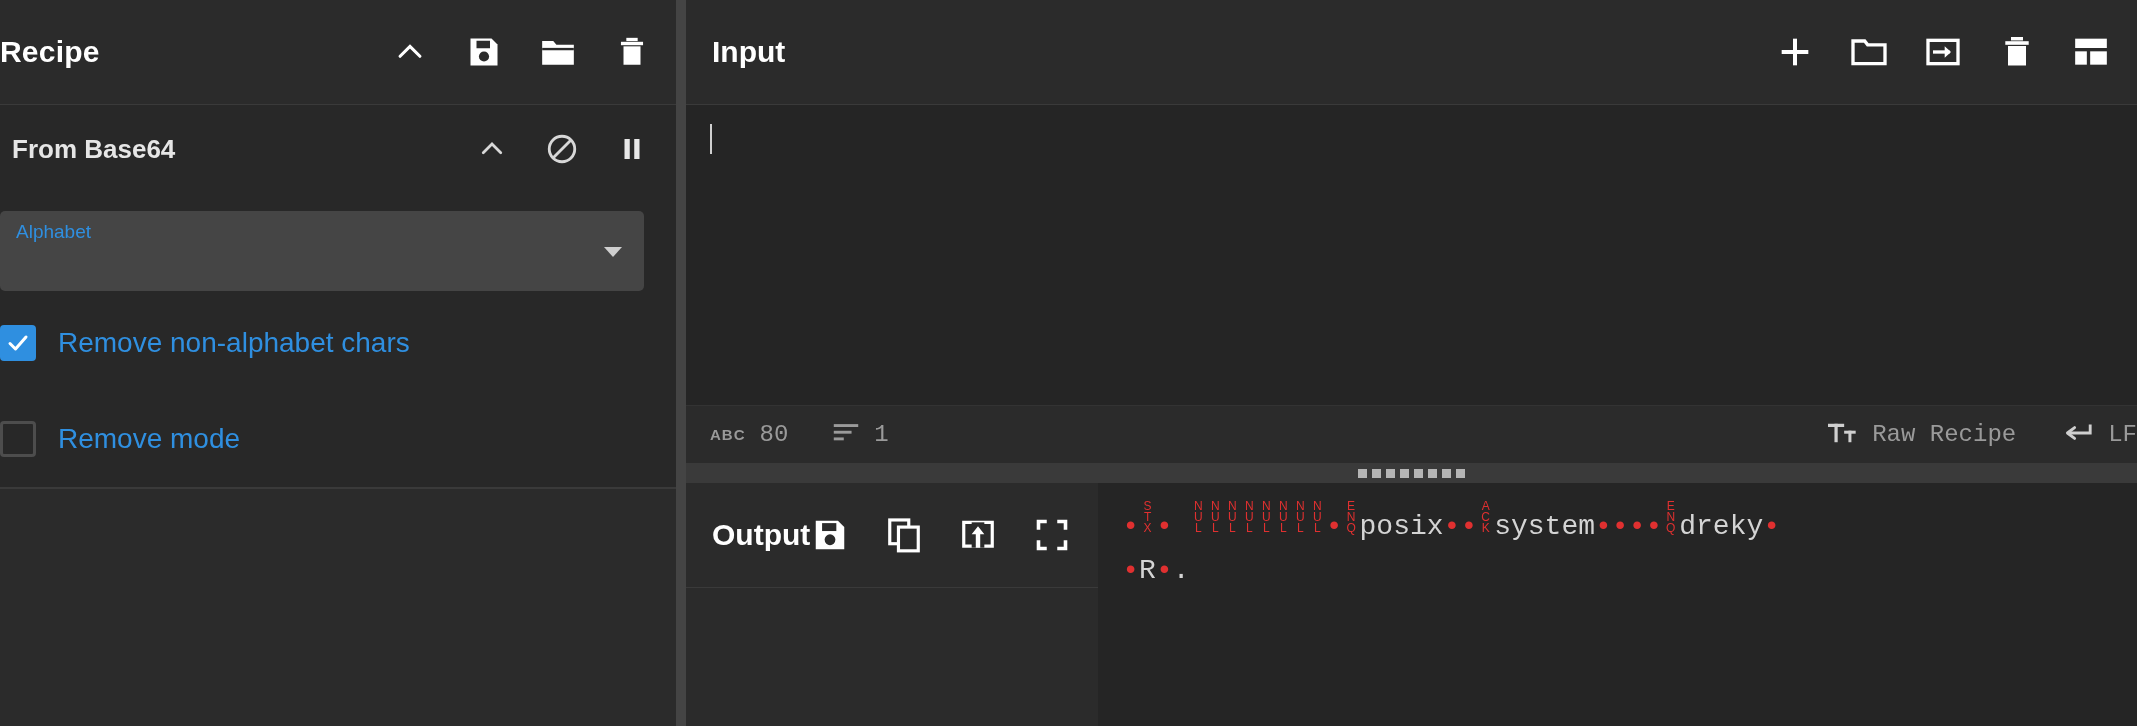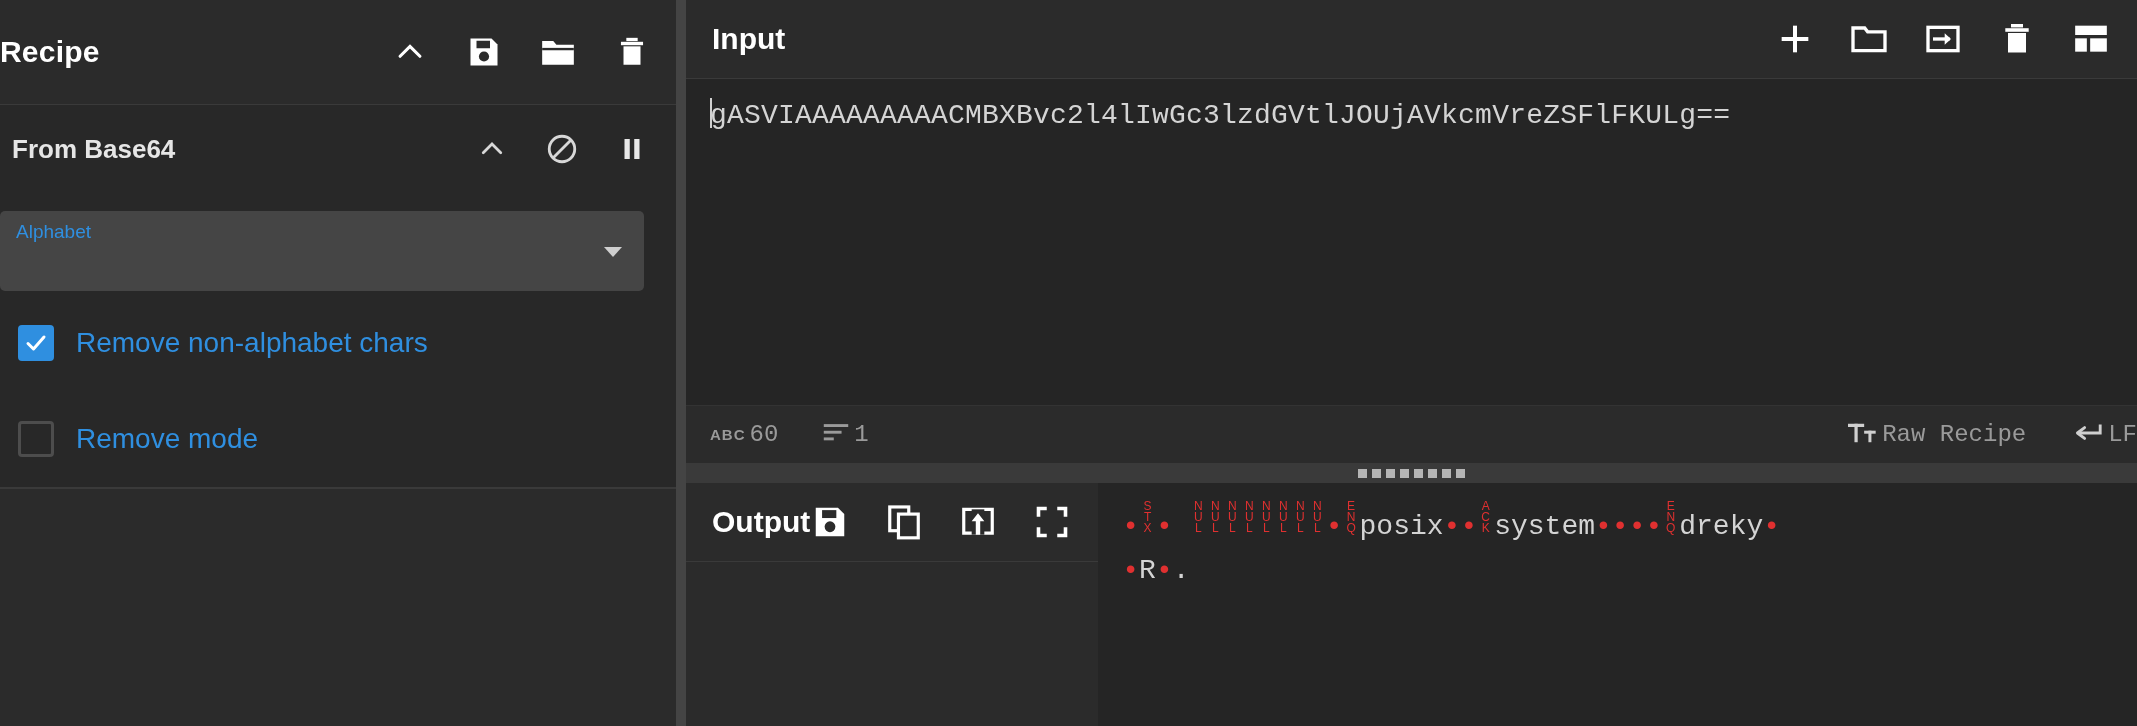--- a/index.html
+++ b/index.html
@@ -71,42 +71,42 @@
   .field-caret {
     position: absolute; right: 22px; top: 36px;
     width: 0; height: 0;
     border-left: 9px solid transparent;
     border-right: 9px solid transparent;
     border-top: 10px solid #cfcfcf;
   }
 
   .cb-row {
     display: flex; align-items: center;
-    height: 96px; padding-left: 18px; gap: 22px;
+    height: 96px; padding-left: 0; gap: 22px;
     cursor: pointer;
   }
   .cb-box {
     width: 36px; height: 36px; border-radius: 4px;
     display: flex; align-items: center; justify-content: center;
     flex: 0 0 36px;
   }
   .cb-box.on { background: #2f8fe0; }
   .cb-box.off { background: transparent; border: 3px solid #4d4d4d; }
   .cb-label { font-size: 28px; color: #2f8fe0; }
 
   .recipe-fill { flex: 1 1 auto; background: #2b2b2b; border-top: 1px solid #3a3a3a; }
 
   .vsplit { width: 10px; flex: 0 0 10px; background: #444444; height: 726px; cursor: col-resize; }
 
   
   .io-pane { flex: 1 1 auto; display: flex; flex-direction: column; height: 726px; background: #2b2b2b; }
 
   .input-section { height: 463px; display: flex; flex-direction: column; }
   .io-title-bar {
-    height: 79px; display: flex; align-items: center;
+    height: 105px; display: flex; align-items: center;
     padding: 0 26px 0 26px; border-bottom: 1px solid #3a3a3a;
   }
   .io-title { font-size: 30px; font-weight: bold; color: #ffffff; }
 
   .editor {
     flex: 1 1 auto; background: #252525;
     padding: 16px 0 0 24px; overflow: hidden;
     position: relative;
   }
   .editor-line {
@@ -118,21 +118,21 @@
     display: inline-block; width: 2px; height: 30px;
     background: #d0d0d0; vertical-align: -5px; margin-right: -2px;
   }
 
   .status-bar {
     height: 58px; background: #2b2b2b;
     display: flex; align-items: center;
     padding: 0 0 0 24px; gap: 0;
     border-top: 1px solid #333;
   }
-  .st-item { display: flex; align-items: center; gap: 4px; margin-right: 44px; }
+  .st-item { display: flex; align-items: center; gap: 14px; margin-right: 44px; }
   .st-text {
     font-family: "Liberation Mono", monospace;
     font-size: 24px; color: #9a9a9a;
   }
   .st-abc {
     font-family: "Liberation Sans", sans-serif;
     font-size: 15px; font-weight: bold; color: #9a9a9a;
     letter-spacing: 1px;
   }
   .st-spacer { flex: 1 1 auto; }
@@ -289,27 +289,27 @@
             <svg width="40" height="40" viewBox="0 0 24 24">
                 <rect x="2.5" y="4" width="19" height="5.6" fill="#fff"></rect>
                 <rect x="2.5" y="11.6" width="7" height="8" fill="#fff"></rect>
                 <rect x="11.5" y="11.6" width="10" height="8" fill="#fff"></rect>
               </svg>
           </div>
         </div>
       </div>
 
       <div class="editor">
-        <div class="editor-line"><span class="caret-bar"></span><span>gASVIAAAAAAAAACMBXBvc2l4lIwGc3lzdGVtlJOUjAVkcmVreZSFlFKULg==</span></div>
+        <div class="editor-line"><span class="caret-bar"></span></div>
       </div>
 
       <div class="status-bar">
         <div class="st-item">
           <span class="st-abc">ABC</span>
-          <span class="st-text">60</span>
+          <span class="st-text">80</span>
         </div>
         <div class="st-item">
           <span>
             <svg width="28" height="20" viewBox="0 0 24 18">
                 <rect x="1" y="1" width="22" height="2.6" fill="#9a9a9a"></rect>
                 <rect x="1" y="7" width="16" height="2.6" fill="#9a9a9a"></rect>
                 <rect x="1" y="13" width="9" height="2.6" fill="#9a9a9a"></rect>
               </svg>
           </span>
           <span class="st-text">1</span>

